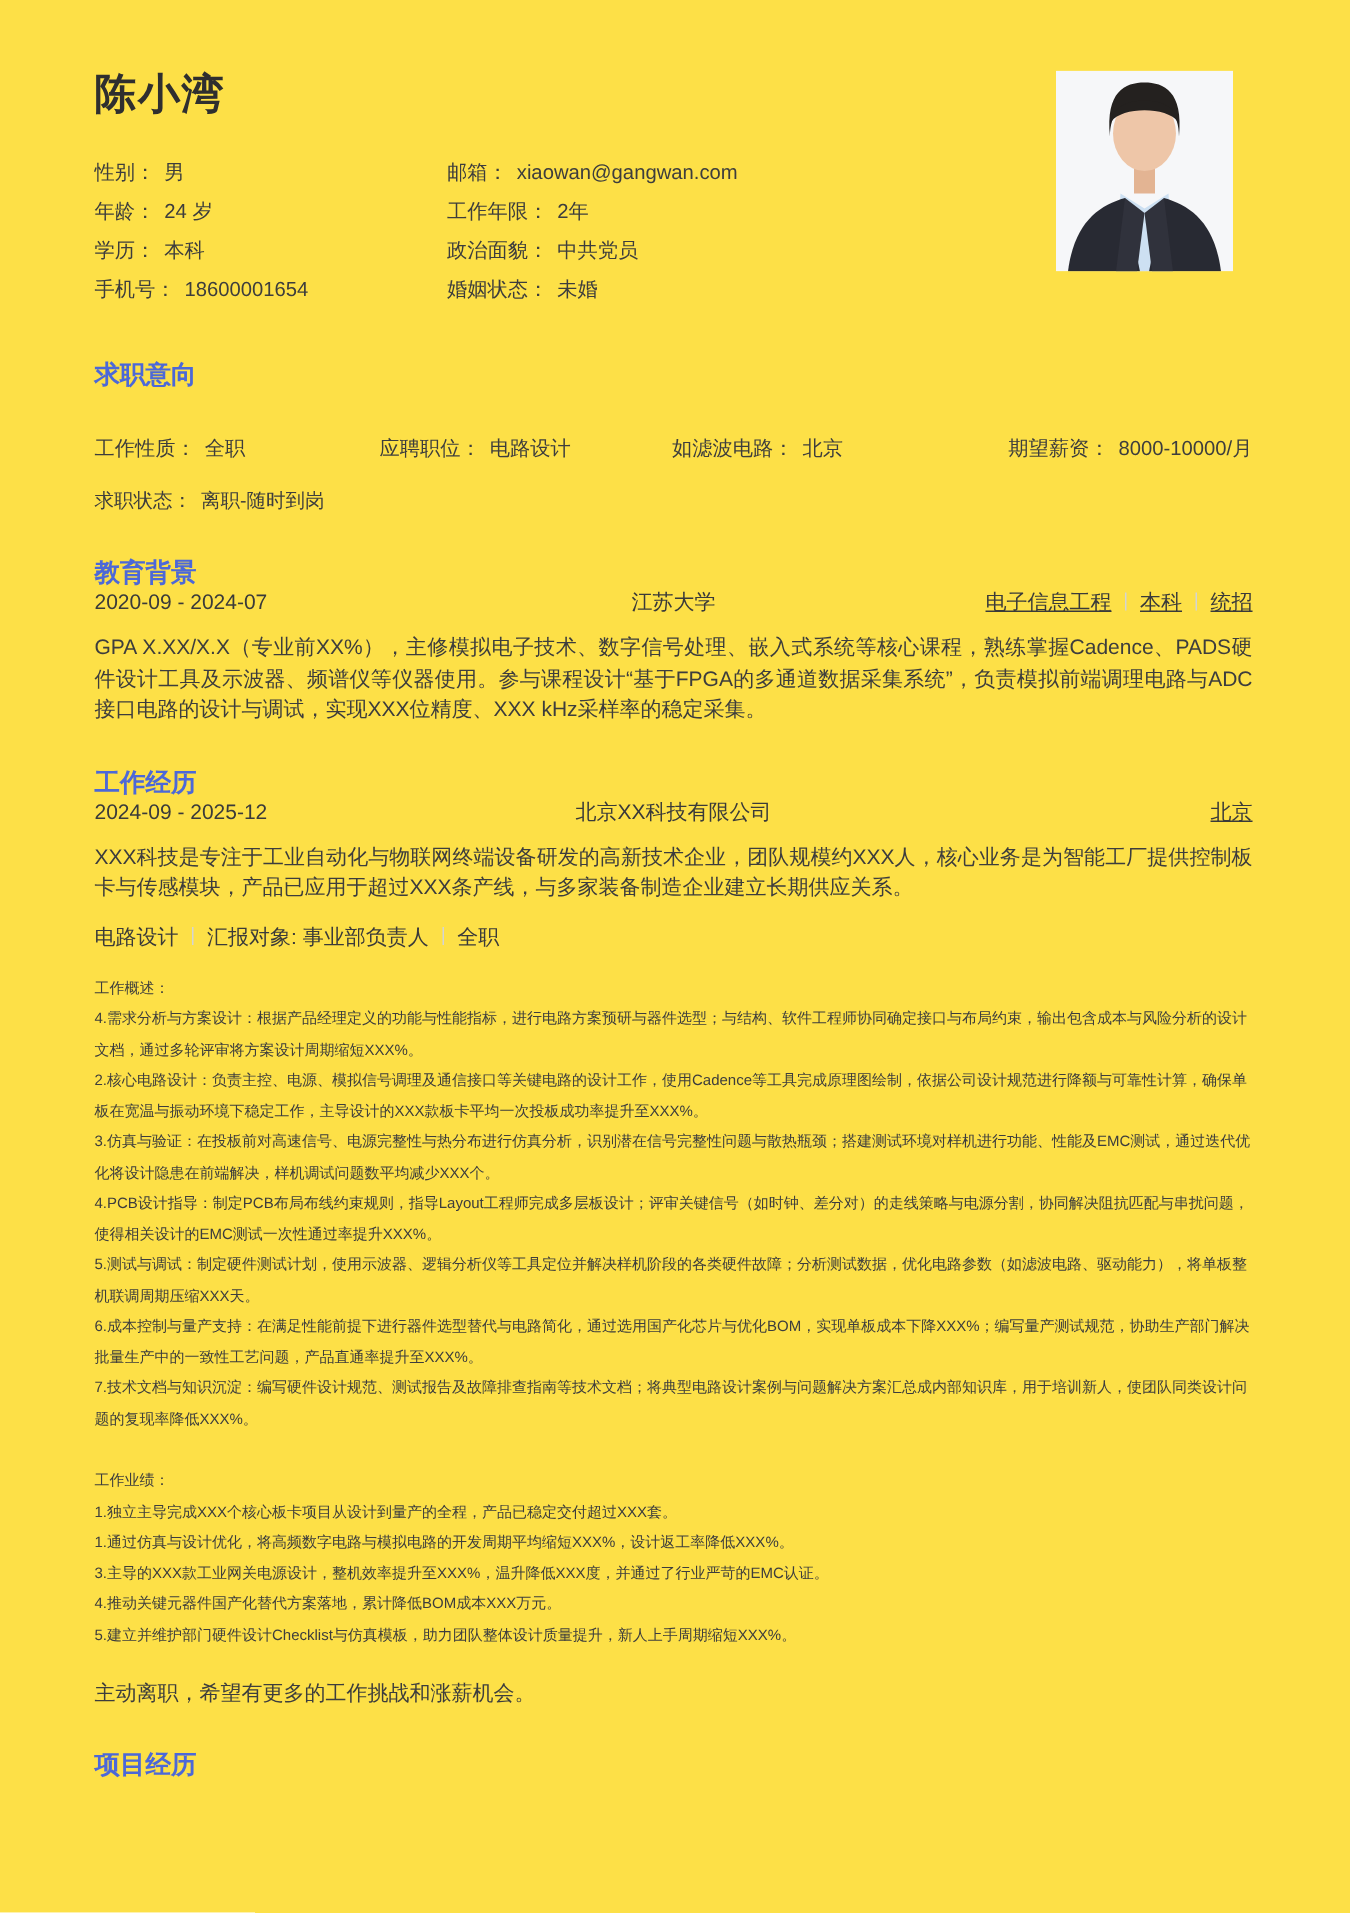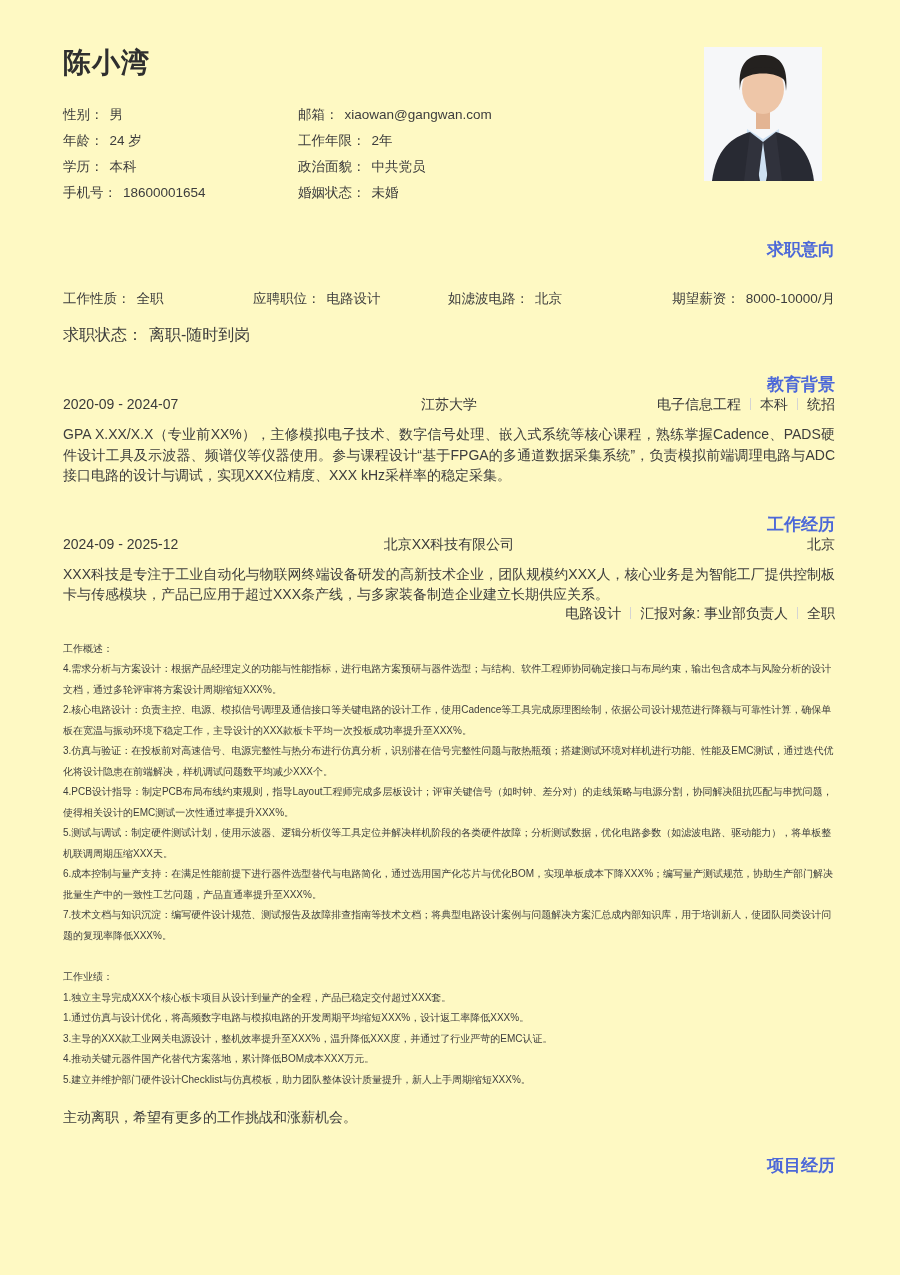--- a/index.html
+++ b/index.html
@@ -1,46 +1,46 @@
 <!DOCTYPE html>
 <html lang="zh"><head>
 <meta charset="utf-8">
 <style>
   * { margin:0; padding:0; box-sizing:border-box; }
   html,body { background:#ffffff; }
   body { font-family:"Liberation Sans","DejaVu Sans",sans-serif; }
-  .page { position:relative; width:900px; height:1275px; background:#fef9c3; overflow:hidden; margin:0 auto; }
+  .page { position:relative; width:900px; height:1275px; background:#fde047; overflow:hidden; margin:0 auto; }
   .content { padding:0 65px 0 63px; }
 
   .name { margin-top:44px; font-size:28px; font-weight:700; color:#2f2f2f; letter-spacing:1px; }
 
   .info-grid { margin-top:20px; display:grid; grid-template-columns:235px 1fr; }
   .info-cell { height:26px; line-height:26px; font-size:13.5px; color:#3d3d3d; }
   .info-cell .val { margin-left:6px; }
 
   .photo { position:absolute; left:704px; top:47px; width:118px; height:134px; overflow:hidden; }
   .photo svg { display:block; }
 
-  .section-title { font-size:17px; font-weight:700; margin-top:32px;text-align:right; }
+  .section-title { font-size:17px; font-weight:700; margin-top:32px; }
 
   .intent-row1 { margin-top:29px; display:grid; grid-template-columns:190px 195px 212px 1fr; font-size:13.5px; color:#3d3d3d; }
   .intent-row1 .cell:last-child { text-align:right; }
-  .intent-row2 { margin-top:17px; font-size:16px; color:#3d3d3d; }
+  .intent-row2 { margin-top:17px; font-size:13px; color:#3d3d3d; }
   .pair .val { margin-left:6px; }
 
   .entry-row { display:flex; font-size:14px; color:#3a3a3a;gap:32px; }
   .entry-row .l { flex:1.2; text-align:left; }
   .entry-row .c { flex:1.6; text-align:center; }
-  .entry-row .r { flex:1.2; text-align:right; }
+  .entry-row .r { flex:1.2; text-align:right;text-decoration:underline; }
 
   .body-text { margin-top:10px; font-size:14px; line-height:20.5px; color:#3d3d3d; word-break:break-all; text-align:justify; }
 
   .sep { display:inline-block; width:1px; height:12px; background:#d4d4d4; margin:0 9px; vertical-align:-1px; }
 
-  .role-line { font-size:14px; color:#3a3a3a;text-align:right; }
+  .role-line { margin-top:14px; font-size:14px; color:#3a3a3a; }
 
   .para-block { margin-top:16px; font-size:10px; line-height:20.5px; color:#3d3d3d; word-break:break-all; }
   .para-block.gap { margin-top:21px; }
   .leave { margin-top:19px; font-size:14px; color:#3d3d3d; }
 
   .sec-head-lg { margin-top:27px; }
 </style>
 </head>
 <body>
 

